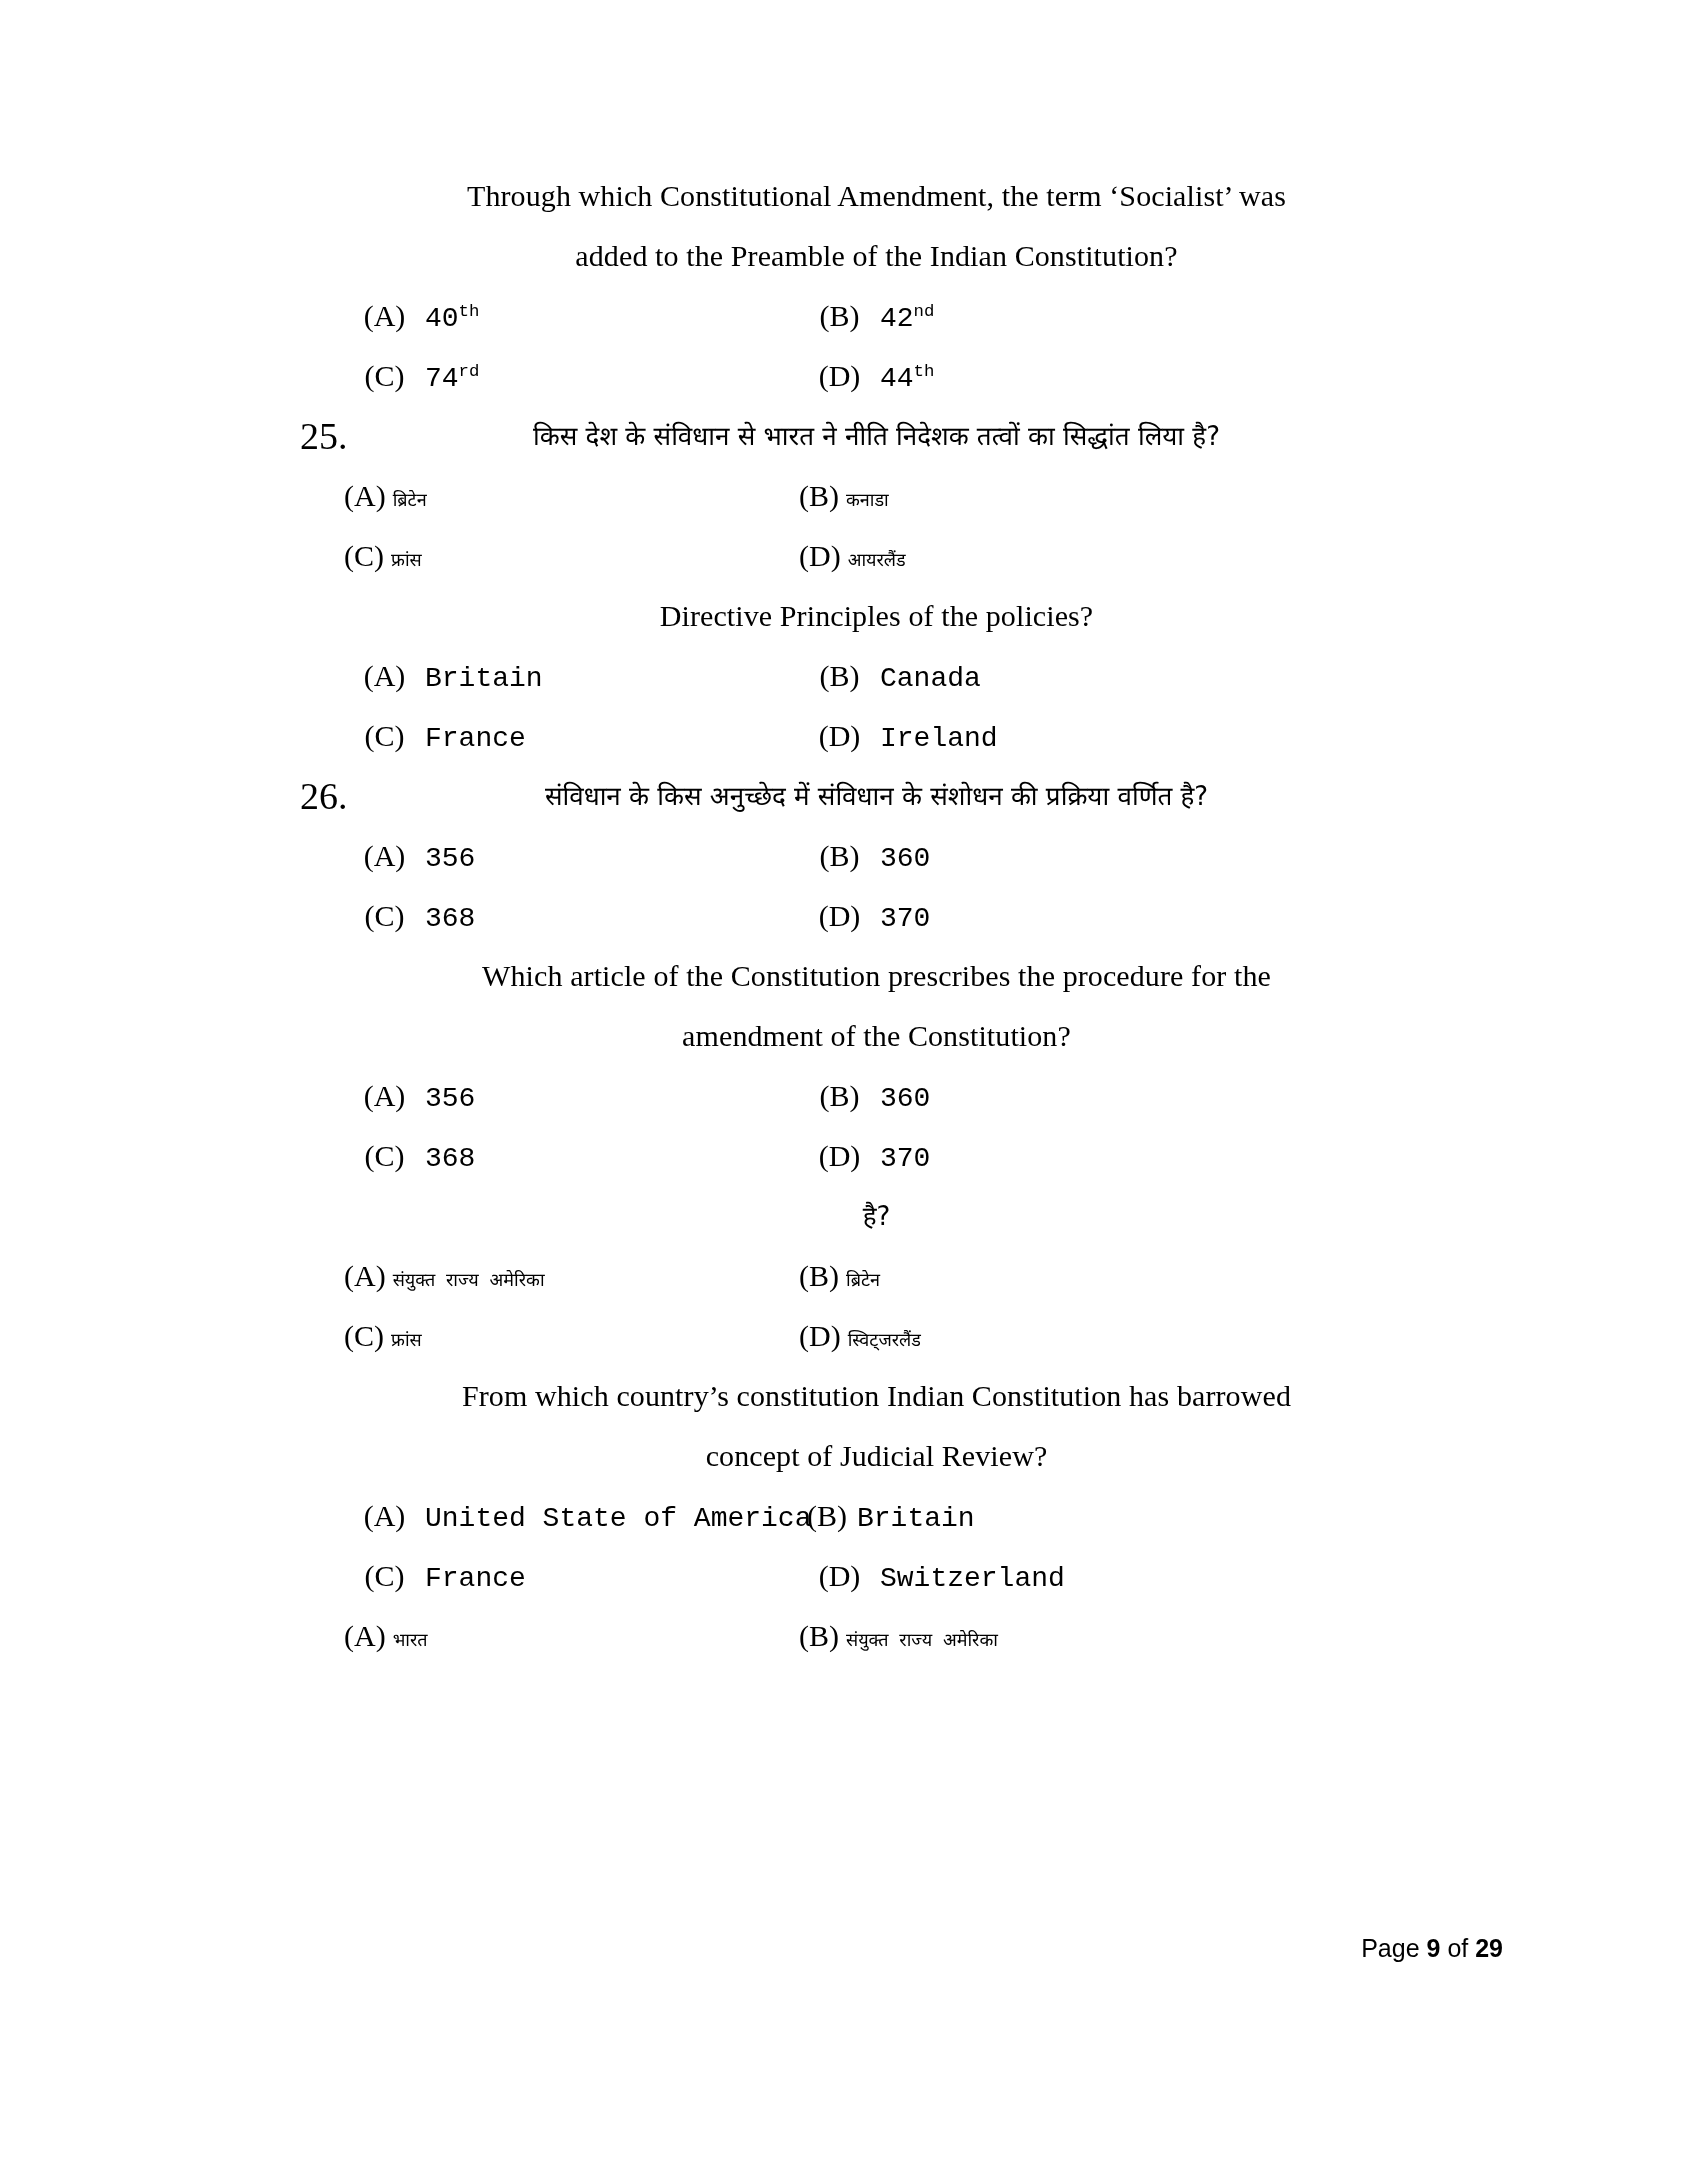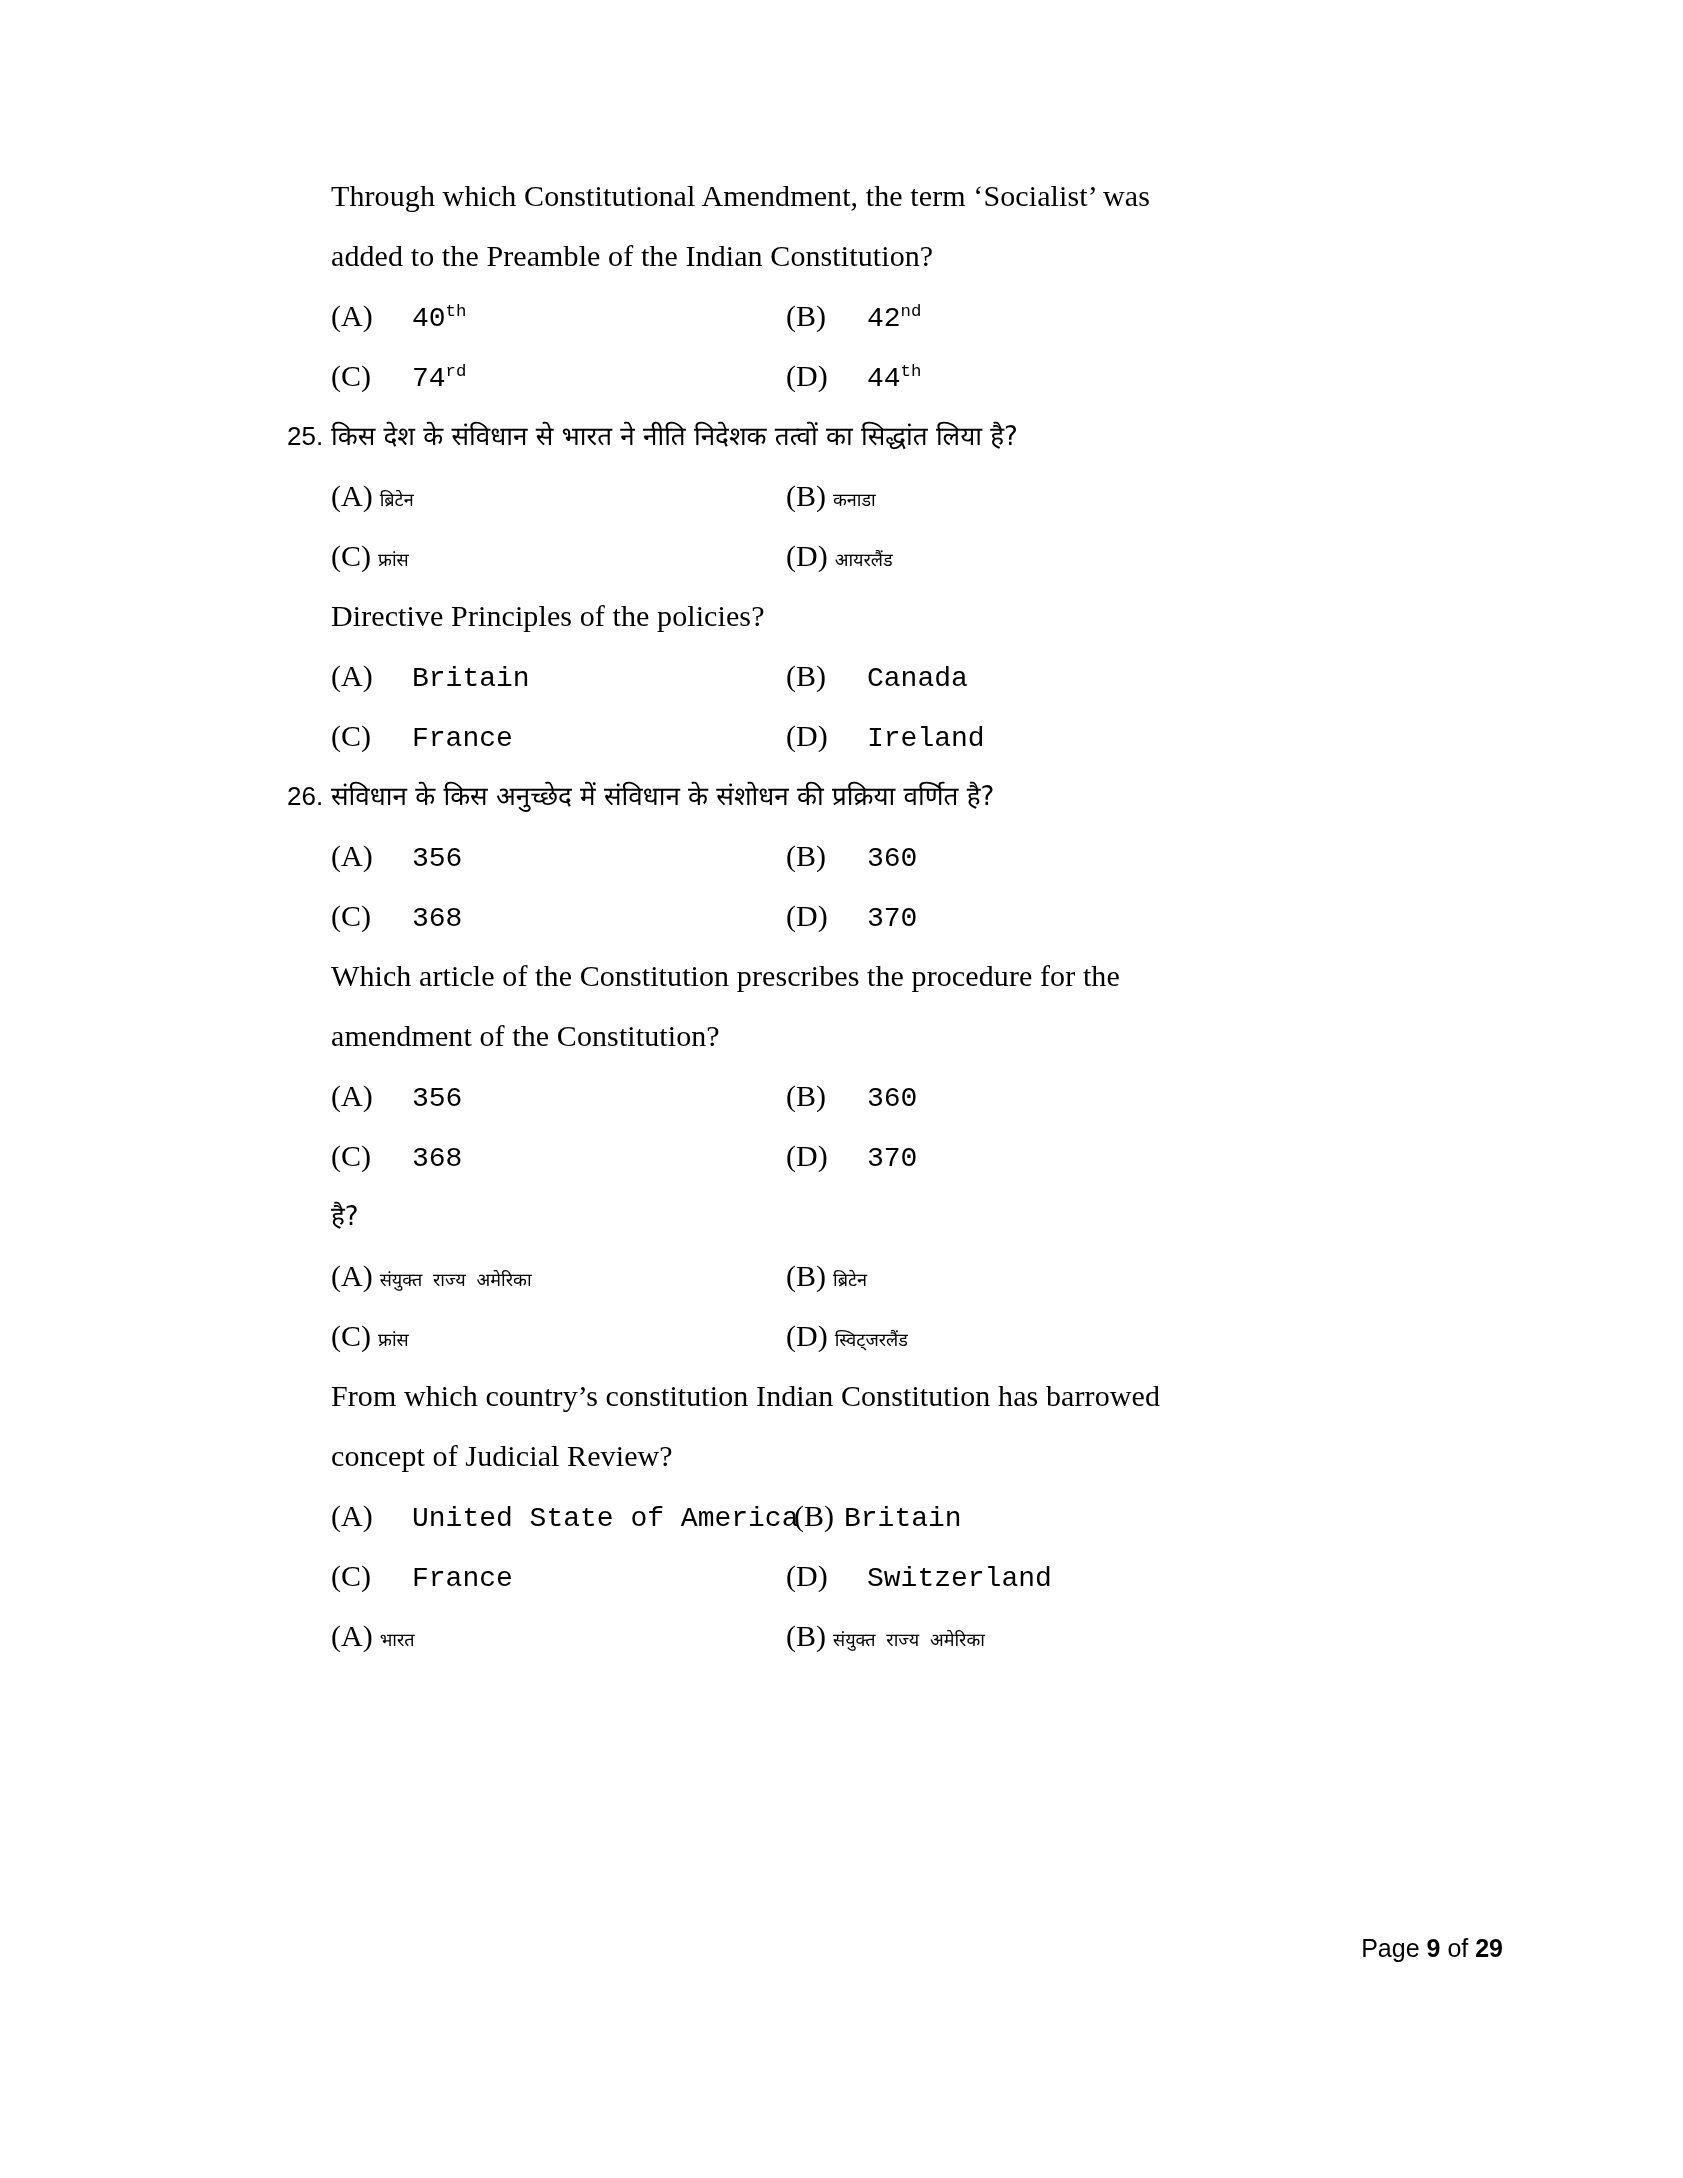--- a/index.html
+++ b/index.html
@@ -17,23 +17,24 @@
   }
   .page {
     position: absolute;
     left: 0; top: 0;
     width: 1683px;
     height: 2178px;
     background: #ffffff;
   }
   .content {
     position: absolute;
-    left: 287px;
+    left: 300px;
     top: 166px;
     width: 1109px;
+    text-align: center;
   }
 
   
   .qline {
     font-size: 30px;
     line-height: 60px;
     white-space: nowrap;
     letter-spacing: 0.1px;
   }
   .qline.eng {
@@ -48,22 +49,22 @@
 
   
   .numbered {
     position: relative;
     padding-left: 44px;
   }
   .numbered > .qnum {
     position: absolute;
     left: 0;
     top: 0;
-    font-family: Liberation Sans, sans-serif;
-    font-size: 26px;
+    font-family: Liberation Serif, serif;
+    font-size: 38px;
   }
 
   
   .indent {
     padding-left: 44px;
   }
 
   
   .opts {
     position: relative;

